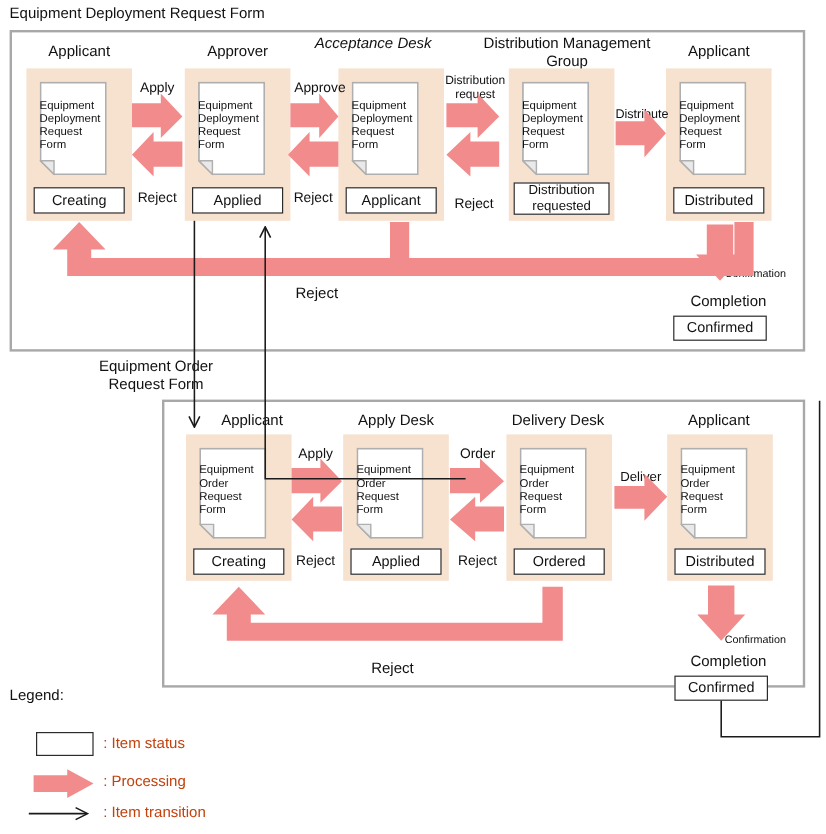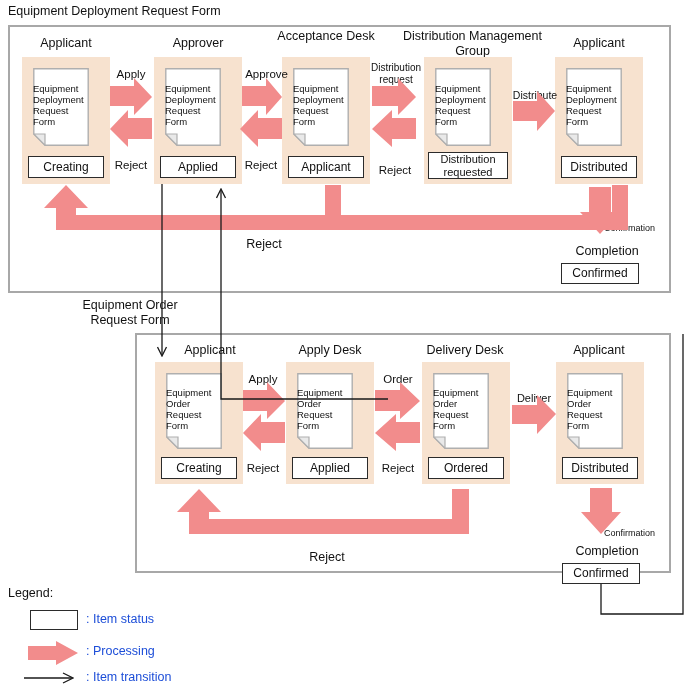--- a/index.html
+++ b/index.html
@@ -27,33 +27,33 @@
   .status{position:absolute;border:1.6px solid #2b2b2b;background:#ffffff;
     box-sizing:border-box;display:flex;align-items:center;justify-content:center;
     text-align:center;font-size:12px;line-height:13px;color:#111;white-space:pre-line;}
   
   .lbl{position:absolute;font-size:11.5px;line-height:13px;color:#111;white-space:pre-line;}
   .lbl-sm{position:absolute;font-size:9px;line-height:10px;color:#111;}
   
   .layer{position:absolute;left:0;top:0;width:688px;height:695px;pointer-events:none;}
   
   .legend-title{position:absolute;font-size:12.5px;color:#111;}
-  .legend-row-label{position:absolute;font-size:12.5px;color:#1d4ed8;}
+  .legend-row-label{position:absolute;font-size:12.5px;color:#c2410c;}
   .legend-box{position:absolute;border:1.6px solid #2b2b2b;background:#fff;box-sizing:border-box;}
 </style>
 </head>
 <body>
 
 <div class="panel-title" style="left:8px;top:4px;">Equipment Deployment Request Form</div>
 
 <div class="panel" style="left:8px;top:25px;width:663px;height:268px;"></div>
 
 <div class="role-label" style="left:16px;top:36px;width:100px;">Applicant</div>
 <div class="role-label" style="left:148px;top:36px;width:100px;">Approver</div>
-<div class="role-label" style="left:276px;top:29px;width:100px;">Acceptance
+<div class="role-label" style="left:261px;top:29px;width:100px;font-style:italic;">Acceptance
 Desk</div>
 <div class="role-label" style="left:400px;top:29px;width:145px;">Distribution
 Management Group</div>
 <div class="role-label" style="left:549px;top:36px;width:100px;">Applicant</div>
 
 <div class="lane" style="left:22px;top:57px;width:88px;height:127px;"></div>
 <div class="lane" style="left:154px;top:57px;width:88px;height:127px;"></div>
 <div class="lane" style="left:282px;top:57px;width:88px;height:127px;"></div>
 <div class="lane" style="left:424px;top:57px;width:88px;height:127px;"></div>
 <div class="lane" style="left:555px;top:57px;width:88px;height:127px;"></div>
@@ -240,21 +240,21 @@
 
   <g stroke="#1a1a1a" stroke-width="1.3" fill="none">
     <path d="M162,184 L162,355" marker-end="url(#ah)"></path>
     <path d="M221,399 L221,330 L221,330 L221,190" marker-end="url(#ah)" style="display:none"></path>
     <path d="M388,399 L221,399 L221,190" marker-end="url(#ah)"></path>
     <path d="M601,584 L601,614 L682,614 L682,185 L671,185" style="display:none"></path>
     <path d="M601,584 L601,614 L683,614 L683,334"></path>
   </g>
 </svg>
 
-<div class="legend-title" style="left:8px;top:586px;">Legend:</div>
+<div class="legend-title" style="left:8px;top:572px;">Legend:</div>
 
 <div class="legend-box" style="left:30px;top:610px;width:48px;height:20px;"></div>
 <div class="legend-row-label" style="left:86px;top:612px;">: Item status</div>
 
 <svg class="abs" style="left:26px;top:640px;" width="56" height="26" viewBox="0 0 56 26">
   <path d="M2,6 L30,6 L30,1 L52,13 L30,25 L30,20 L2,20 Z" fill="#F28C8C"></path>
 </svg>
 <div class="legend-row-label" style="left:86px;top:644px;">: Processing</div>
 
 <svg class="abs" style="left:22px;top:666px;" width="64" height="22" viewBox="0 0 64 22">

